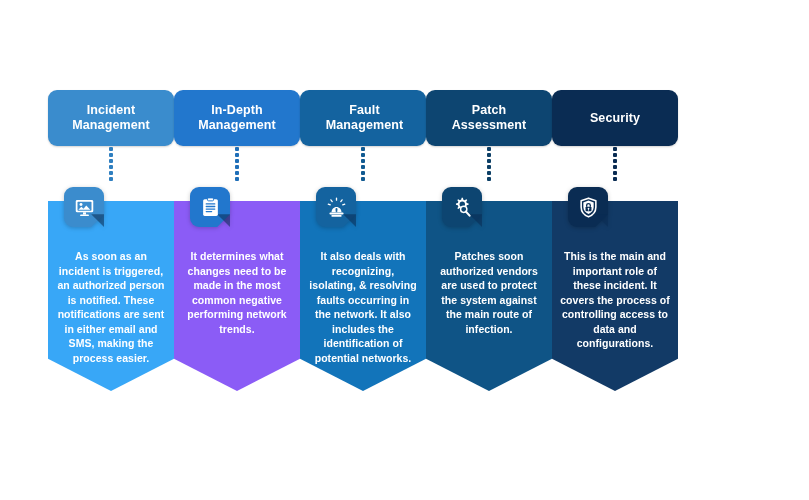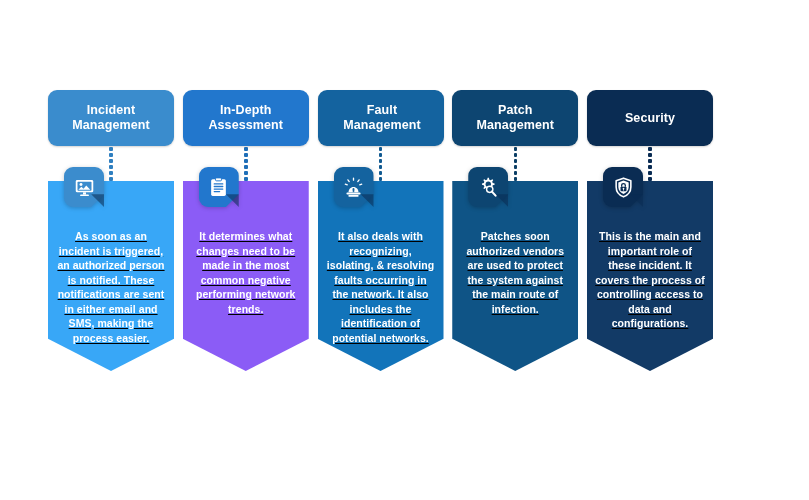--- a/index.html
+++ b/index.html
@@ -22,21 +22,20 @@
   }
 
   .columns {
     position: absolute;
     left: 48px;
     top: 90px;
     width: 665px;
     display: flex;
     flex-direction: row;
     align-items: flex-start;
-    justify-content: space-between;
   }
 
   .column {
     position: relative;
     width: 126px;
     display: flex;
     flex-direction: column;
     align-items: center;
   }
 
@@ -75,22 +74,21 @@
   .dot {
     width: 3.5px;
     height: 3.5px;
     border-radius: 1px;
   }
 
   
   .panel-wrap {
     position: relative;
     width: 126px;
-    margin-top: 0;
-    text-decoration: underline;
+    margin-top: 20px;
   }
   .panel {
     position: relative;
     width: 126px;
     min-height: 190px;
     box-sizing: border-box;
     padding: 48px 8px 26px 8px;
     -webkit-clip-path: polygon(0 0, 100% 0, 100% 83%, 50% 100%, 0 83%);
     clip-path: polygon(0 0, 100% 0, 100% 83%, 50% 100%, 0 83%);
   }
@@ -180,21 +178,21 @@
                 <rect x="10.3" y="17.5" width="3.4" height="2.6" fill="#ffffff"></rect>
                 <rect x="7" y="20.1" width="10" height="1.7" rx="0.8" fill="#ffffff"></rect>
               </svg>
             </div>
           </div>
         </div>
       </div>
       <div class="column">
         <div class="pill" style="background: rgb(34, 119, 205);">
           <div class="pill-label">In-Depth
-Assessment</div>
+Management</div>
         </div>
         <div class="connector">
           <span class="dot" style="background: rgb(31, 111, 184);"></span>
           <span class="dot" style="background: rgb(31, 111, 184);"></span>
           <span class="dot" style="background: rgb(31, 111, 184);"></span>
           <span class="dot" style="background: rgb(31, 111, 184);"></span>
           <span class="dot" style="background: rgb(31, 111, 184);"></span>
           <span class="dot" style="background: rgb(31, 111, 184);"></span>
         </div>
         <div class="panel-wrap">
@@ -254,21 +252,21 @@
                 <rect x="3.9" y="17.6" width="16.2" height="2.5" rx="1.2" fill="#ffffff"></rect>
                 <rect x="6.1" y="20.6" width="11.8" height="1.9" rx="0.9" fill="#ffffff"></rect>
               </svg>
             </div>
           </div>
         </div>
       </div>
       <div class="column">
         <div class="pill" style="background: rgb(13, 69, 113);">
           <div class="pill-label">Patch
-Management</div>
+Assessment</div>
         </div>
         <div class="connector">
           <span class="dot" style="background: rgb(12, 63, 102);"></span>
           <span class="dot" style="background: rgb(12, 63, 102);"></span>
           <span class="dot" style="background: rgb(12, 63, 102);"></span>
           <span class="dot" style="background: rgb(12, 63, 102);"></span>
           <span class="dot" style="background: rgb(12, 63, 102);"></span>
           <span class="dot" style="background: rgb(12, 63, 102);"></span>
         </div>
         <div class="panel-wrap">

